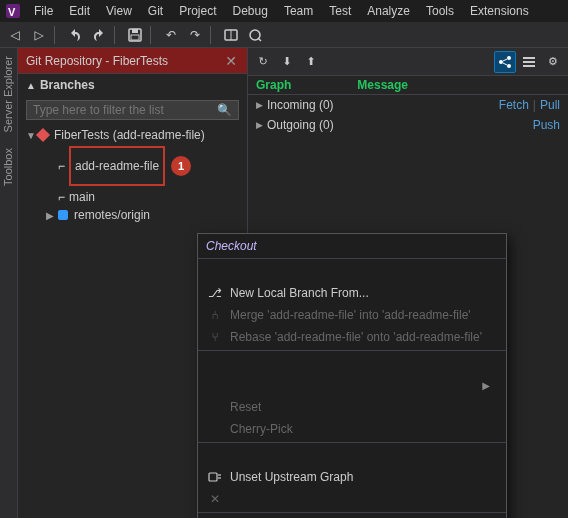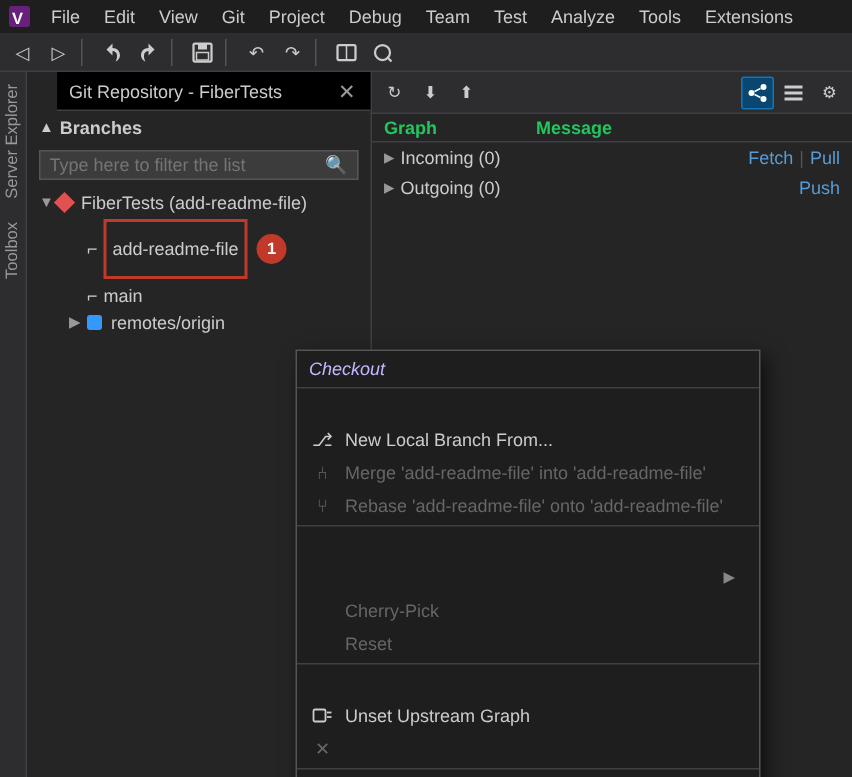--- a/index.html
+++ b/index.html
@@ -96,26 +96,25 @@
       background: #252526;
       display: flex;
       flex-direction: column;
       border-right: 1px solid #3f3f46;
     }
 
     .panel-tab {
       display: flex;
       align-items: center;
       height: 26px;
-      background: #000000;
+      background: #7f1d1d;
       border-bottom: 1px solid #3f3f46;
       padding: 0 8px;
       font-size: 12px;
       color: #cccccc;
-      margin-left: 20px;
     }
     .panel-tab-title {
       flex: 1;
       font-size: 12px;
     }
     .panel-tab-close {
       cursor: pointer;
       color: #999;
       font-size: 14px;
       padding: 0 2px;
@@ -480,26 +479,26 @@
     <div class="ctx-item separator"></div>
 
     <div class="ctx-item">
       <span class="ctx-icon"></span>
       <span></span>
       <span class="ctx-arrow">▶</span>
     </div>
 
     <div class="ctx-item disabled">
       <span class="ctx-icon"></span>
-      <span>Cherry-Pick</span>
+      <span>Reset</span>
     </div>
 
     <div class="ctx-item disabled">
       <span class="ctx-icon"></span>
-      <span>Reset</span>
+      <span>Cherry-Pick</span>
     </div>
 
     <div class="ctx-item separator"></div>
 
     <div class="ctx-item">
       <span class="ctx-icon">
         <svg width="14" height="14" viewBox="0 0 14 14">
             <rect x="1" y="3" width="8" height="8" rx="1" fill="none" stroke="#cccccc" stroke-width="1.2"></rect>
             <line x1="10" y1="5" x2="13" y2="5" stroke="#cccccc" stroke-width="1.2"></line>
             <line x1="10" y1="8" x2="13" y2="8" stroke="#cccccc" stroke-width="1.2"></line>

